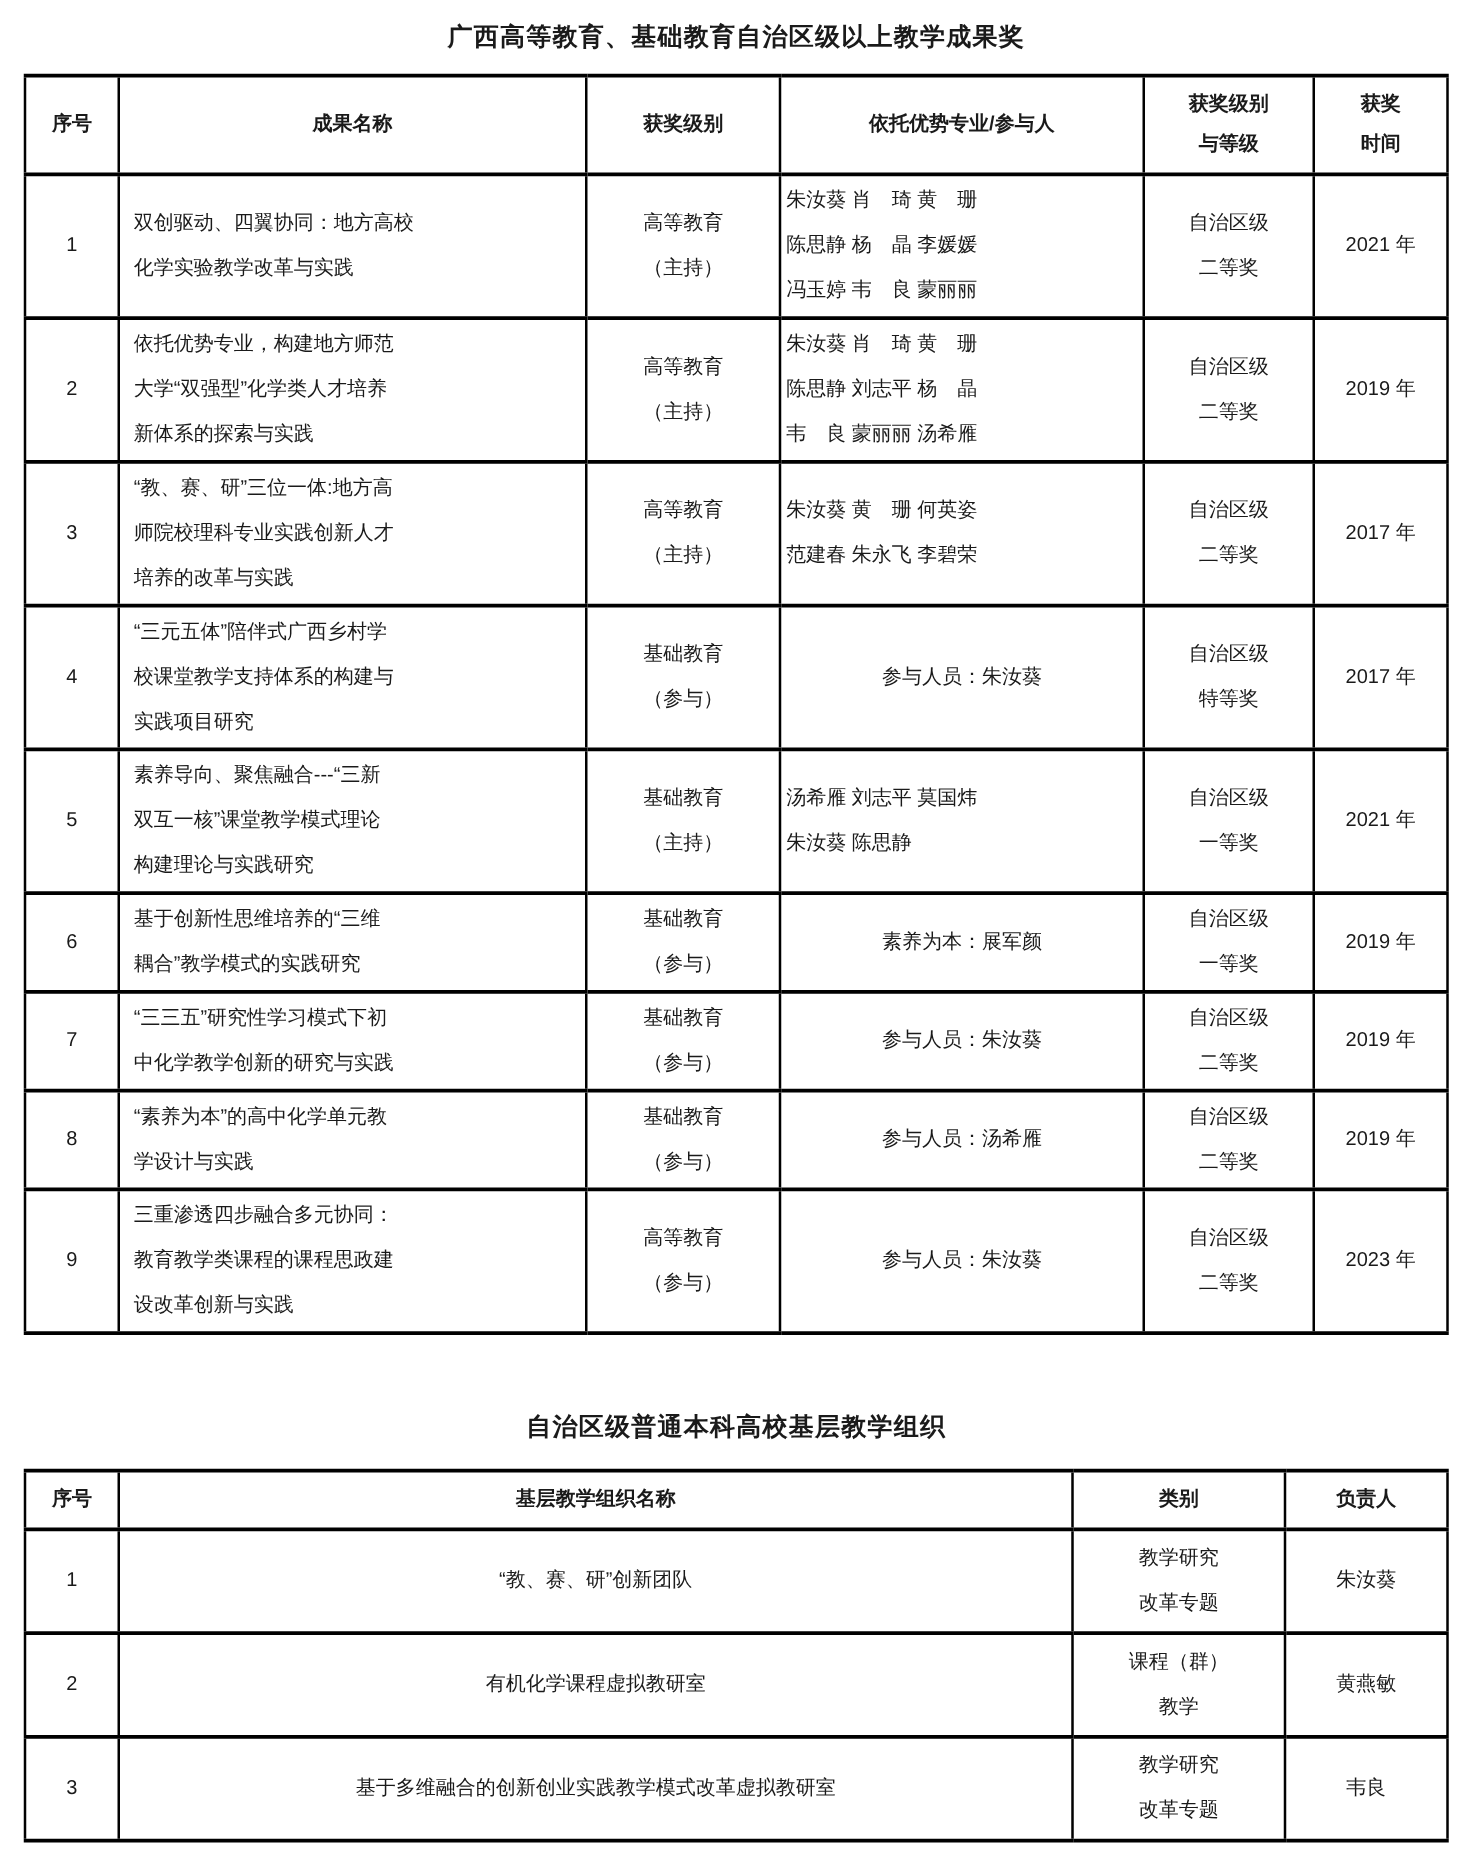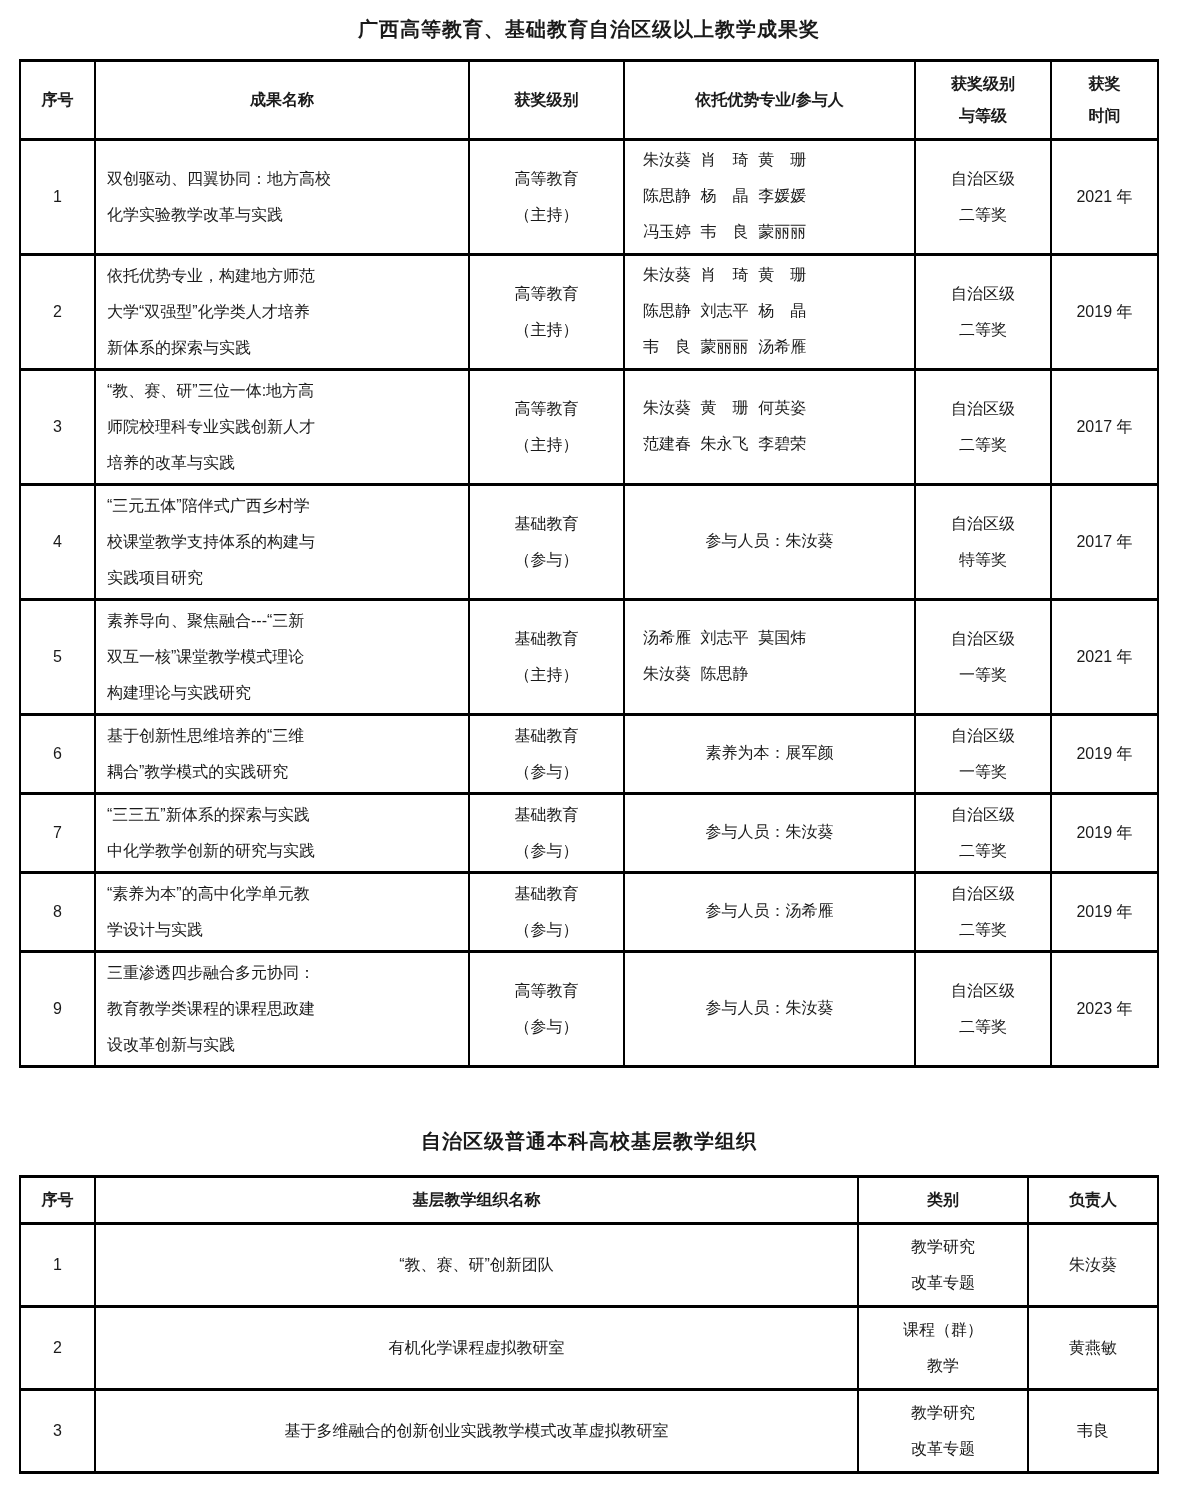--- a/index.html
+++ b/index.html
@@ -44,21 +44,21 @@
     line-height: 32px;
     white-space: pre-line;
     text-align: center;
     padding: 6px 4px;
   }
   td { line-height: 36px; }
   .c   { text-align: center; }
   .l   { text-align: left; }
   .pre { white-space: pre-line; }
   .name-cell { padding: 2px 11px; }
-  .part-cell { padding: 2px 18px; font-family: Liberation Mono, monospace; }
+  .part-cell { padding: 2px 4px; }
   .year-cell { white-space: nowrap; }
   #org-table td { padding-top: 4px; padding-bottom: 4px; }
 </style>
 </head>
 <body>
 
 <h1 class="doc-title" id="awards-title">广西高等教育、基础教育自治区级以上教学成果奖</h1>
 
 <table id="awards-table">
   <colgroup>
@@ -153,21 +153,21 @@
 耦合”教学模式的实践研究</td>
         <td class="c pre">基础教育
 （参与）</td>
         <td class="c pre part-cell">素养为本：展军颜</td>
         <td class="c pre">自治区级
 一等奖</td>
         <td class="c year-cell">2019 年</td>
       </tr>
       <tr>
         <td class="c">7</td>
-        <td class="l pre name-cell">“三三五”新体系的探索与实践
+        <td class="l pre name-cell">“三三五”研究性学习模式下初
 中化学教学创新的研究与实践</td>
         <td class="c pre">基础教育
 （参与）</td>
         <td class="c pre part-cell">参与人员：朱汝葵</td>
         <td class="c pre">自治区级
 二等奖</td>
         <td class="c year-cell">2019 年</td>
       </tr>
       <tr>
         <td class="c">8</td>

